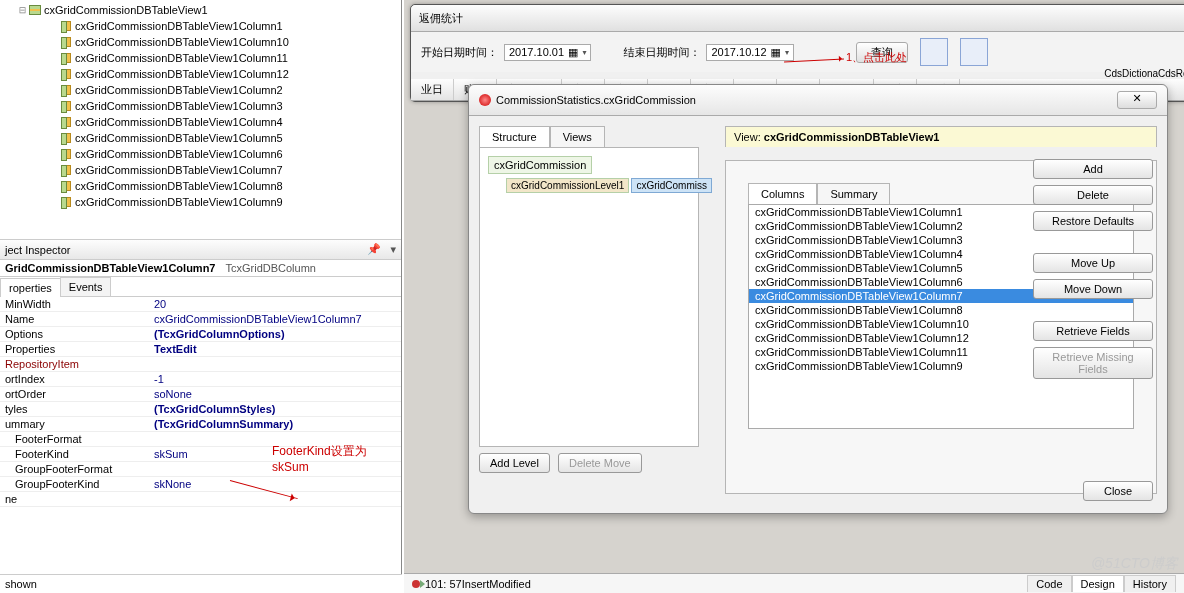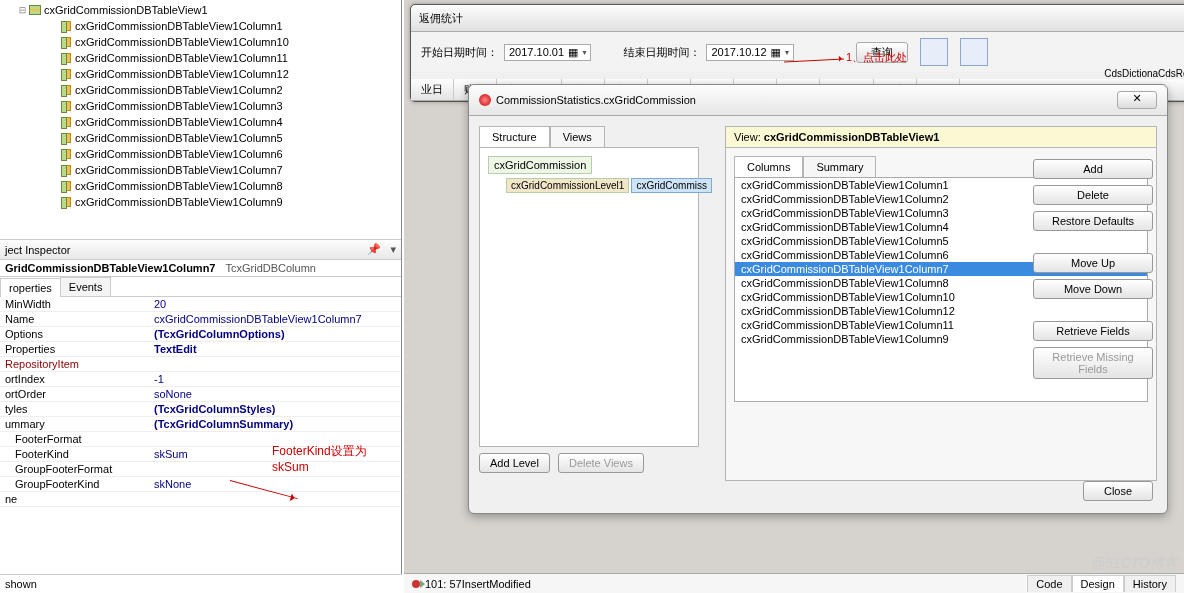--- a/index.html
+++ b/index.html
@@ -338,28 +338,28 @@
         </div>
         <div class="ed-box">
           <div class="struct-node">cxGridCommission</div><br>
           <div class="struct-children">
             <div class="struct-child">cxGridCommissionLevel1</div>
             <div class="struct-child sel">cxGridCommiss</div>
           </div>
         </div>
         <div class="ed-bot-btns">
           <div class="win-btn">Add Level</div>
-          <div class="win-btn disabled">Delete Views</div>
+          <div class="win-btn disabled">Delete Move</div>
         </div>
       </div>
       <div class="ed-right" style="position:relative;">
         <div class="view-label">
           <span>View:</span> <b>cxGridCommissionDBTableView1</b>
         </div>
-        <div style="border:1px solid #b5b5b5; background:#f7f7f7; padding:8px; height:334px;">
+        <div style="border:1px solid #b5b5b5; background:#f7f7f7; padding:22px; height:334px;margin-top:13px;">
           <div class="ed-tabs">
             <div class="ed-tab active">Columns</div>
             <div class="ed-tab">Summary</div>
           </div>
           <div style="display:flex; gap:10px;">
             <div class="cols-list" id="cols-list" style="flex:1">
                 <div>cxGridCommissionDBTableView1Column1</div>
                 <div>cxGridCommissionDBTableView1Column2</div>
                 <div>cxGridCommissionDBTableView1Column3</div>
                 <div>cxGridCommissionDBTableView1Column4</div>

